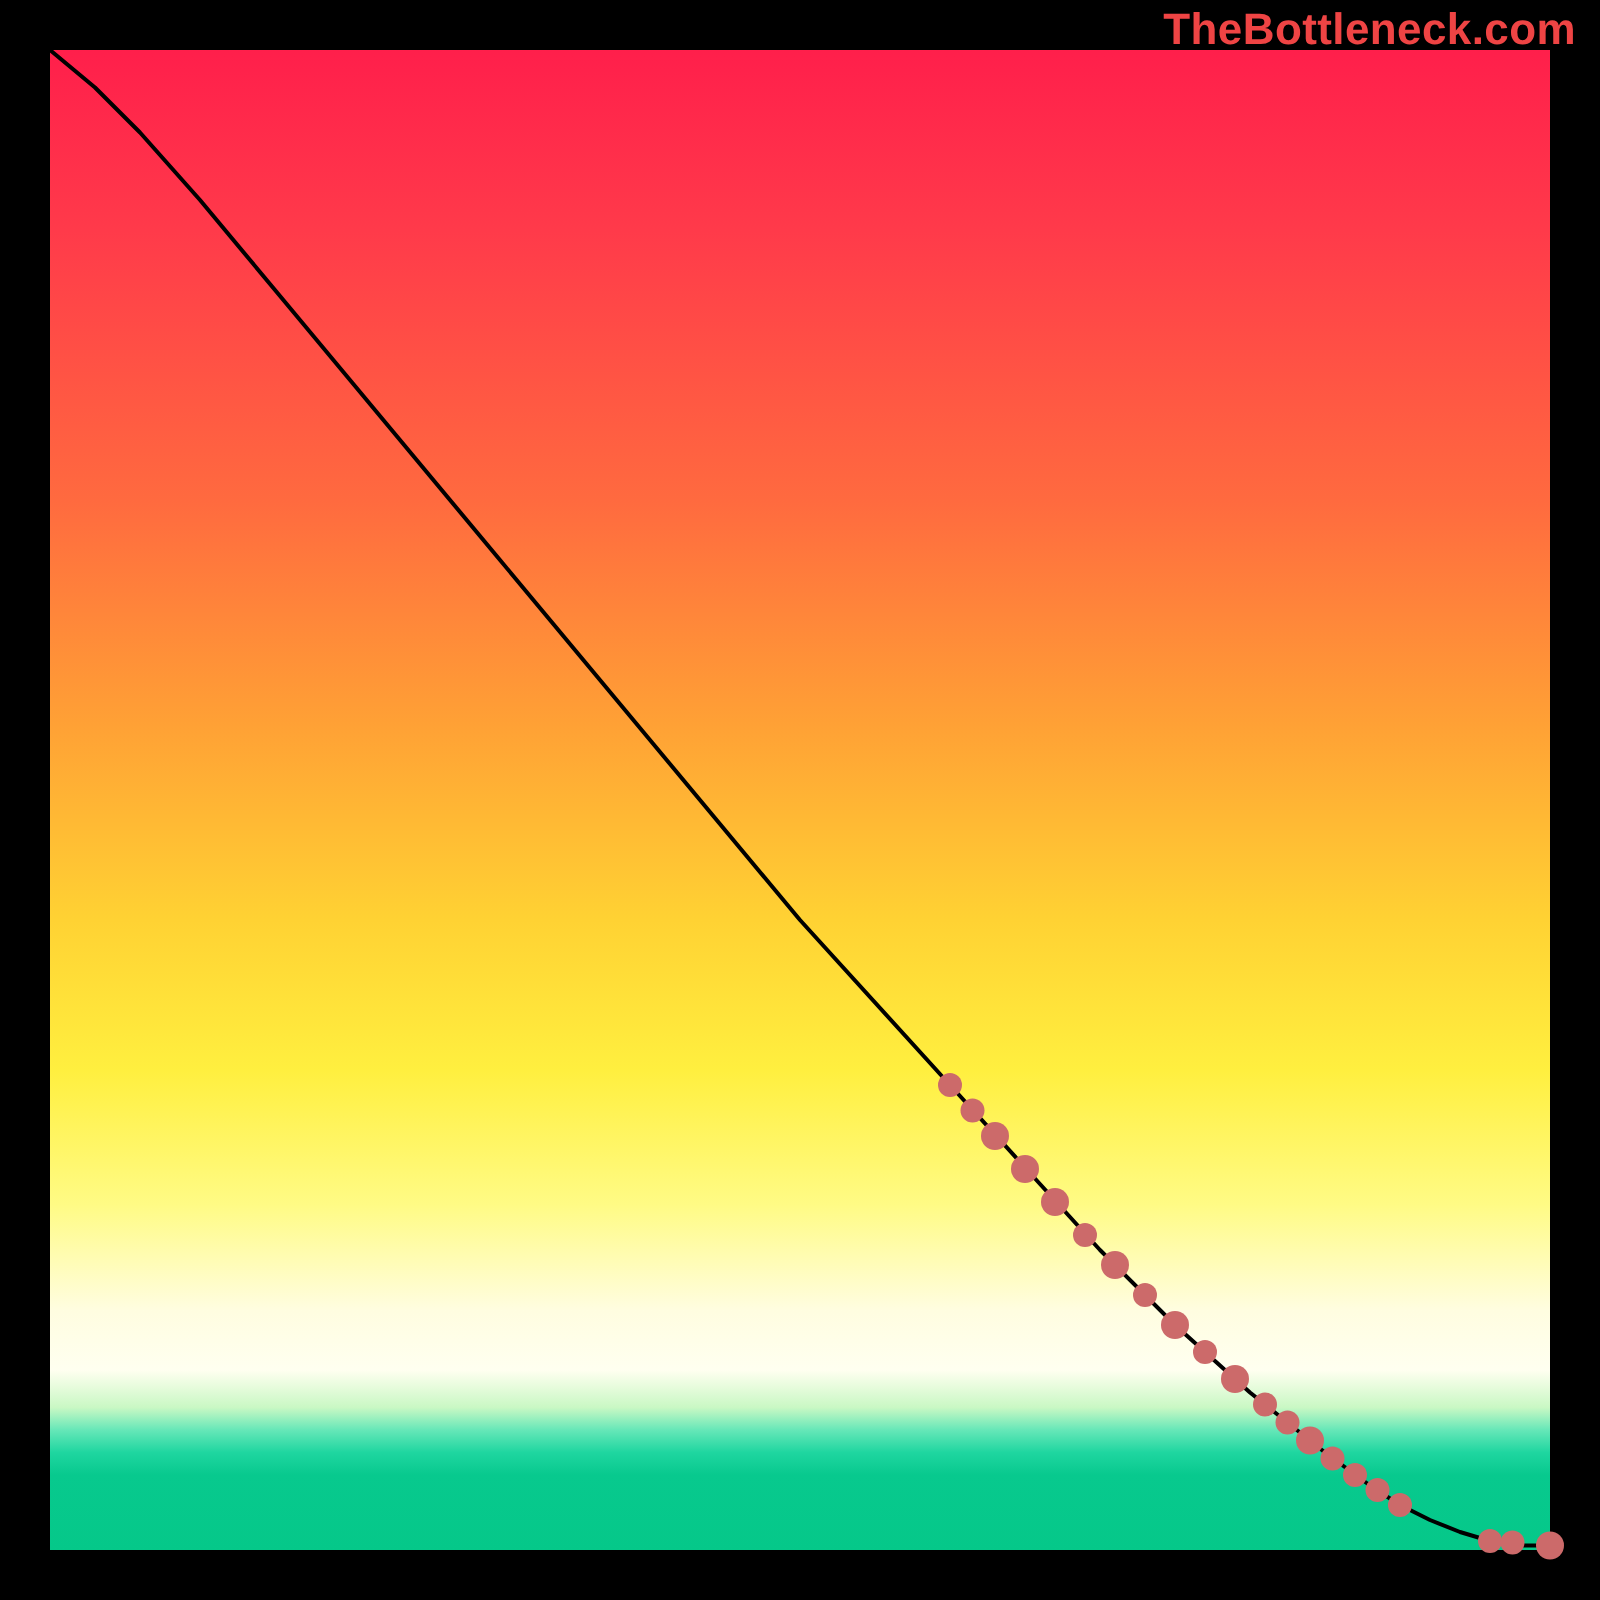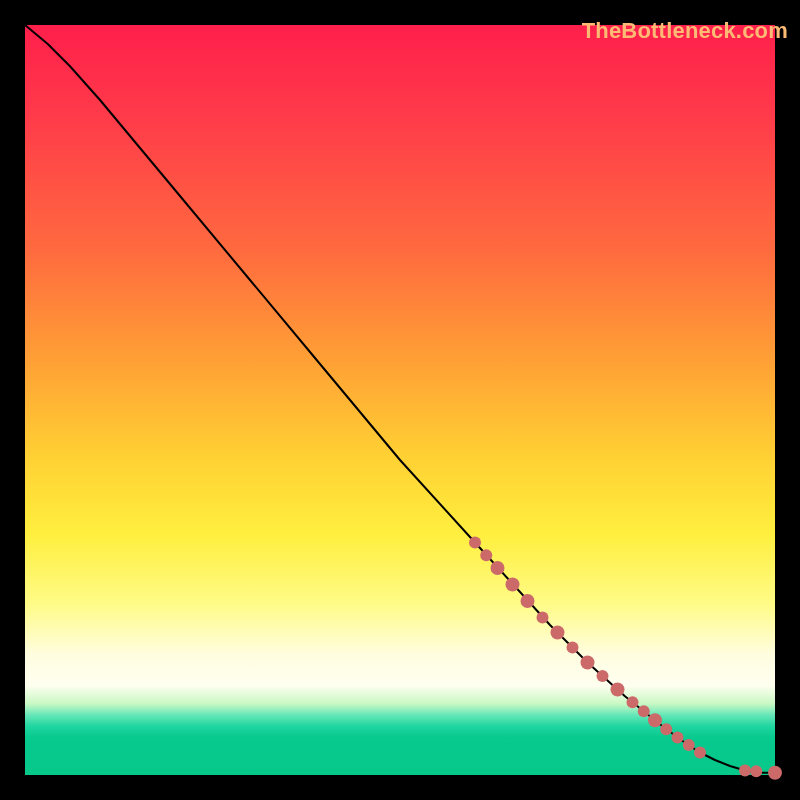--- a/index.html
+++ b/index.html
@@ -12,23 +12,23 @@
     font-family: Arial, Helvetica, sans-serif;
   }
   .frame {
     position: relative;
     width: 800px;
     height: 800px;
     background: #000;
   }
   .watermark {
     position: absolute;
-    top: 18px;
+    top: 2px;
     right: 12px;
-    color: #fdba74;
+    color: #ef4444;
     font-size: 22px;
     font-weight: 600;
     letter-spacing: 0.2px;
     z-index: 10;
   }
   .plot-area {
     position: absolute;
     left: 25px;
     top: 25px;
     width: 750px;

